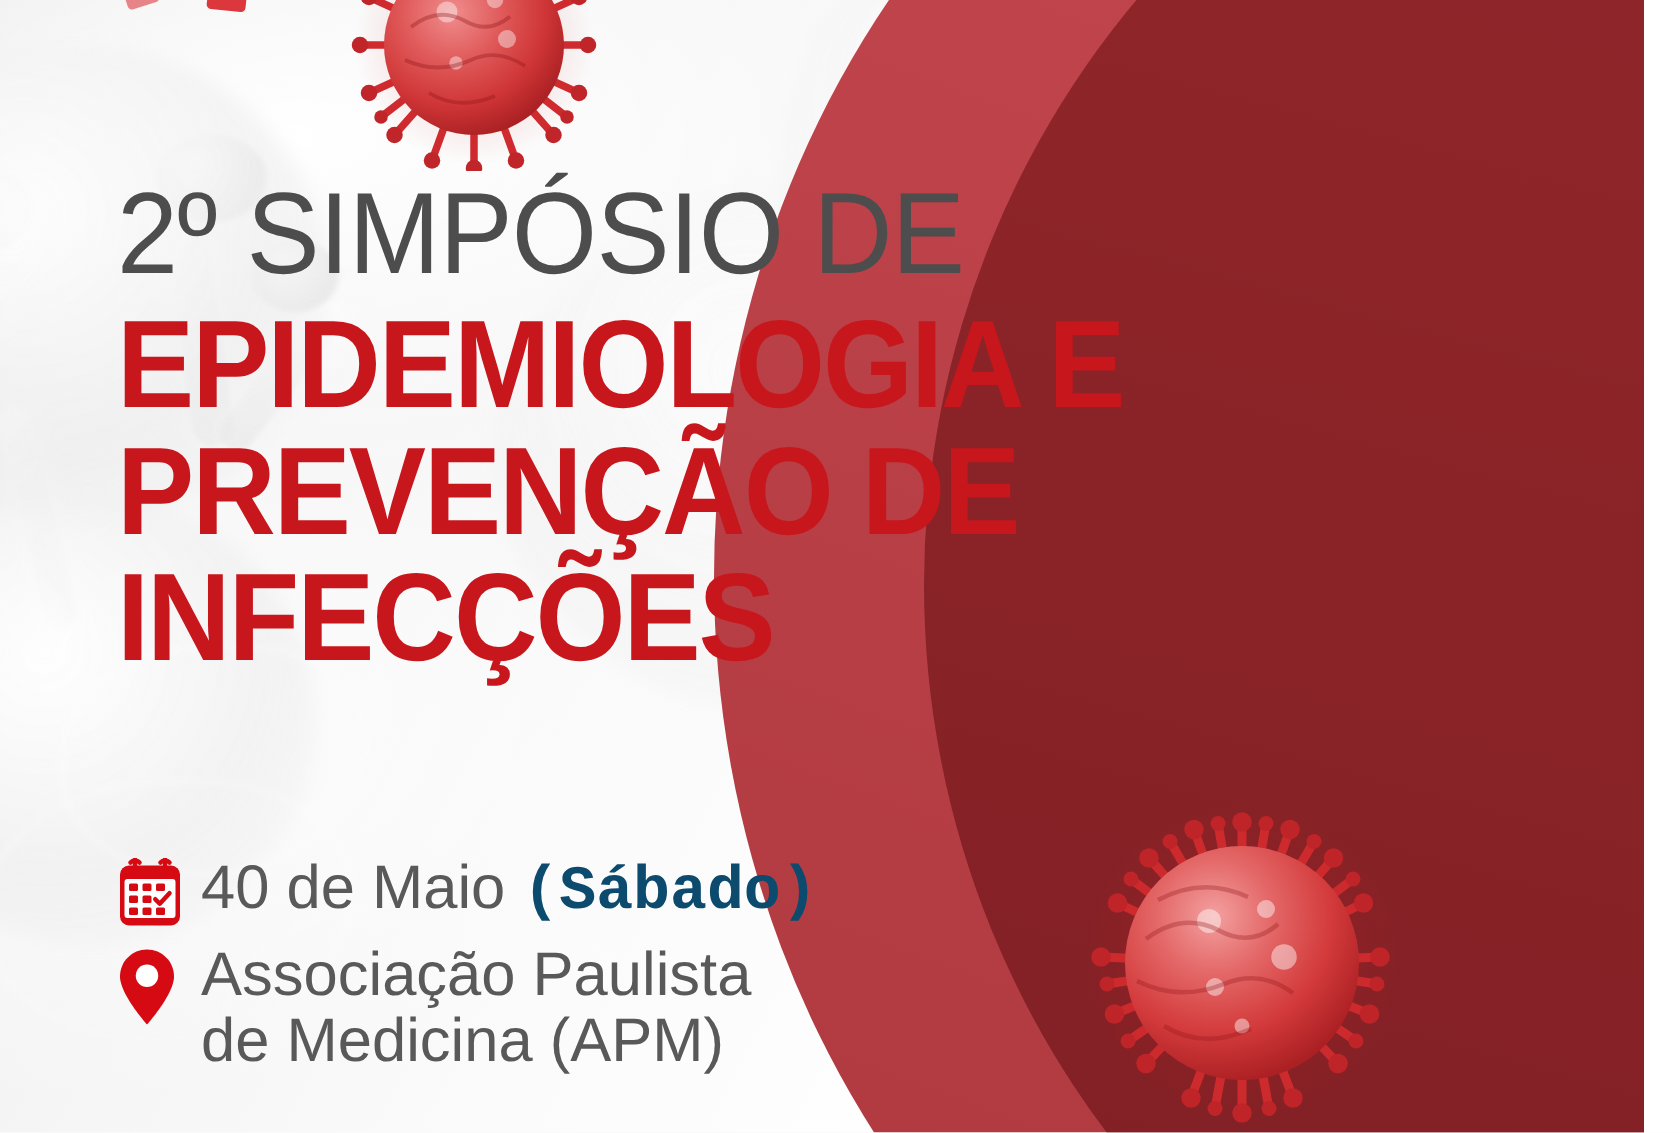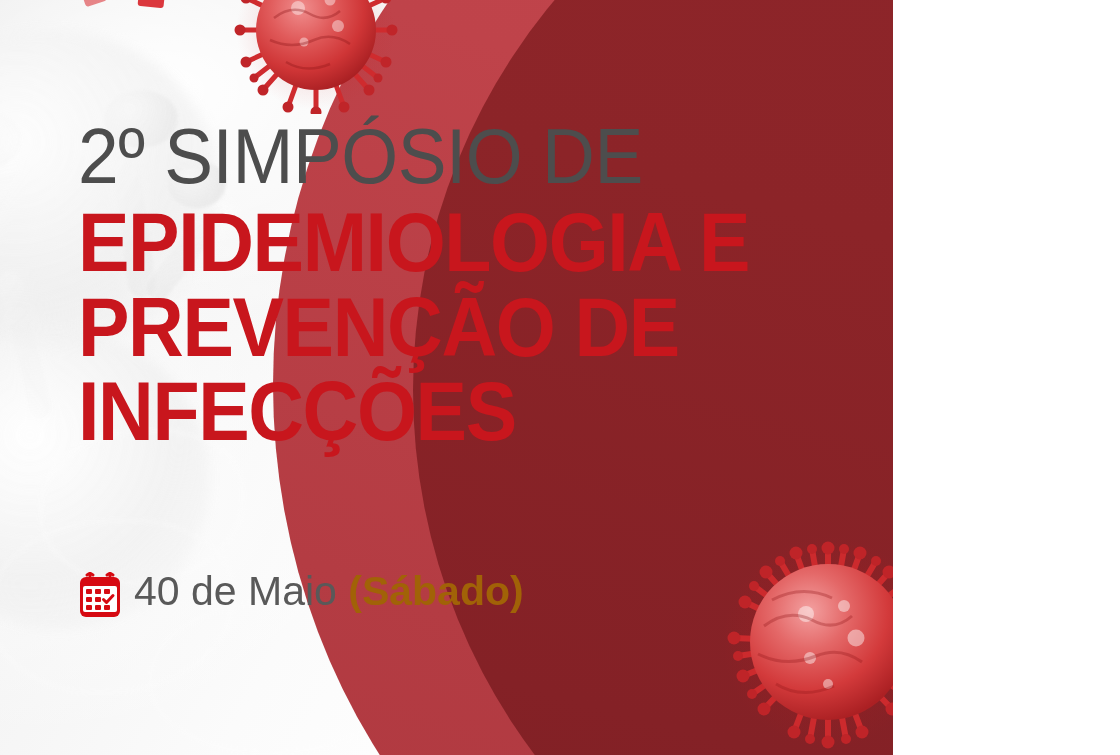--- a/index.html
+++ b/index.html
@@ -7,21 +7,21 @@
     margin: 0;
     padding: 0;
     background: #ffffff;
   }
   body {
     font-family: "Liberation Sans", sans-serif;
   }
 
   .poster {
     position: relative;
-    width: 893px;
+    width: 1096px;
     height: 755px;
     overflow: hidden;
     background: #f4f4f4;
   }
 
   
   .bg-base {
     position: absolute;
     inset: 0;
     background:
@@ -140,21 +140,21 @@
   }
   .detail-icon svg { display: block; }
   .detail-text {
     font-family: "Liberation Sans", sans-serif;
     font-size: 41px;
     line-height: 1.07;
     color: #595959;
     font-weight: 400;
     padding-top: 2px;
   }
-  .detail-text b { font-weight: 700; color: #a16207; }
+  .detail-text b { font-weight: 700; color: #0c4a6e; font-family: Liberation Mono, monospace; }
   .detail-text .l2 { display: block; }
 
   
   .logo-frag {
     position: absolute;
     background: #d8262c;
     border-radius: 3px;
     opacity: .92;
   }
 </style>
@@ -396,16 +396,28 @@
             <rect x="26" y="33" width="6" height="5" rx="1"></rect>
           </g>
           <path d="M25.5 27.5 l3 3 l6.5 -7" stroke="#d60a12" stroke-width="3" fill="none" stroke-linecap="round" stroke-linejoin="round"></path>
         </svg>
       </div>
       <div class="detail-text">
         <span>40 de Maio </span><b>(Sábado)</b>
       </div>
     </div>
 
+    <div class="detail-row">
+      <div class="detail-icon" style="padding-top:6px;">
+        <svg width="40" height="52" viewBox="0 0 40 52" aria-hidden="true">
+          <path d="M20 1 C10 1 2 9 2 19 C2 31 20 51 20 51 C20 51 38 31 38 19 C38 9 30 1 20 1 Z" fill="#d60a12"></path>
+          <circle cx="20" cy="18.5" r="7.5" fill="#ffffff"></circle>
+        </svg>
+      </div>
+      <div class="detail-text">
+        <span class="l2">Associação Paulista</span>
+        <span class="l2">de Medicina (APM)</span>
+      </div>
+    </div>
 
   </div>
 
 </div>
 
 </body></html>

